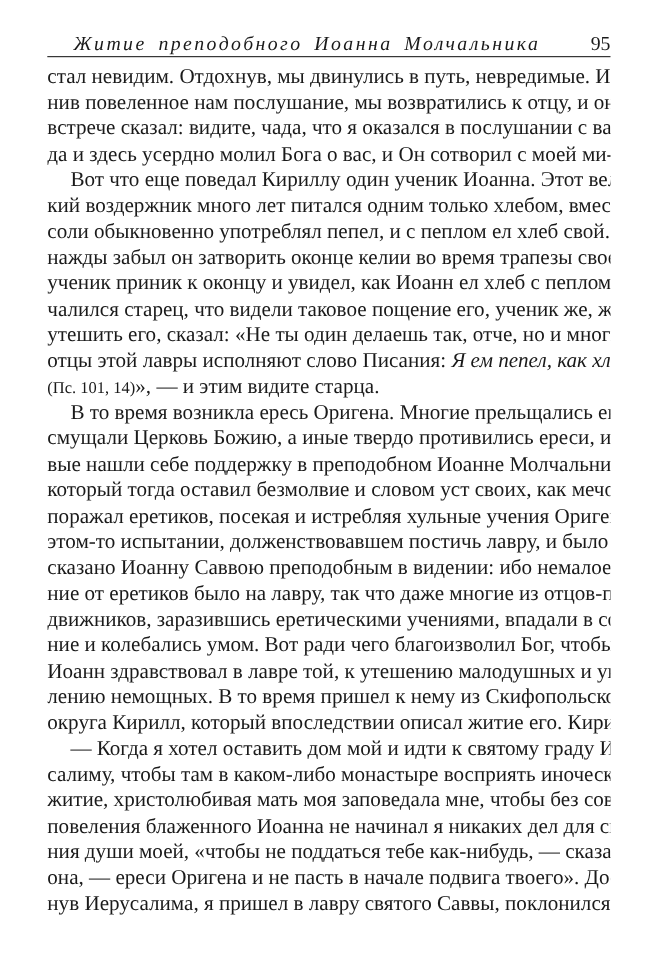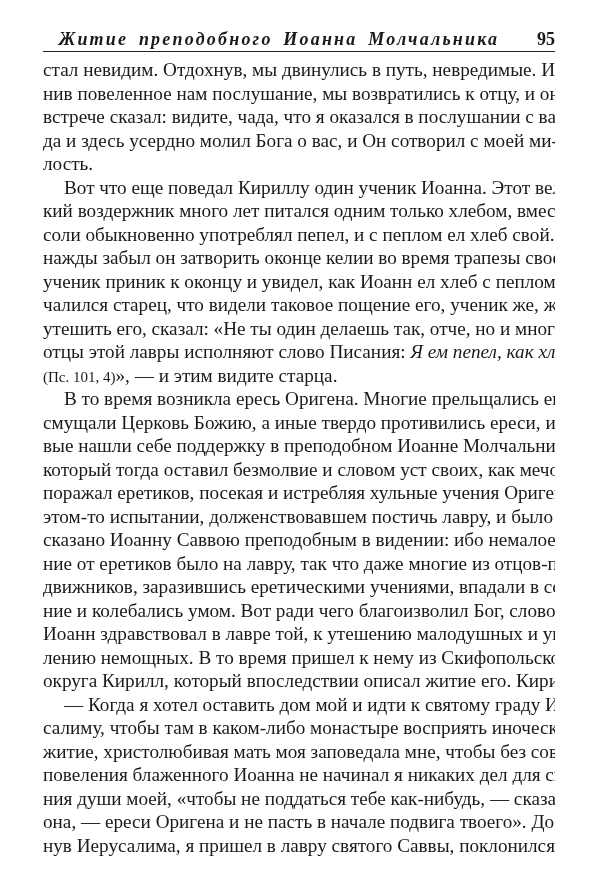--- a/index.html
+++ b/index.html
@@ -3,21 +3,20 @@
 <meta charset="utf-8">
 <style>
   html, body { margin: 0; padding: 0; background: #ffffff; }
   body {
     width: 600px; height: 875px; position: relative; overflow: hidden;
     font-family: "Liberation Serif", serif; color: #1a1a1a;
   }
   .running-head {
     position: absolute; left: 43px; top: 27px; width: 512px; height: 24px;
     border-bottom: 1.3px solid #222;
-    font-weight: bold;
   }
   .running-title {
     position: absolute; left: 0; right: 40px; top: 2px; text-align: center;
     font-style: italic; font-size: 18px; letter-spacing: 2.2px; word-spacing: 4px;
   }
   .page-number {
     position: absolute; right: 0; top: 2px; font-size: 18px;
   }
   .body-text {
     position: absolute; left: 43px; top: 58px; width: 512px;
@@ -40,46 +39,45 @@
   <span class="page-number">95</span>
 </div>
 
 <div class="body-text">
 
   <div>
     <span class="line">стал невидим. Отдохнув, мы двинулись в путь, невредимые. Испол-</span>
     <span class="line">нив повеленное нам послушание, мы возвратились к отцу, и он при</span>
     <span class="line">встрече сказал: видите, чада, что я оказался в послушании с вами,</span>
     <span class="line">да и здесь усердно молил Бога о вас, и Он сотворил с моей ми-</span>
-    <span class="line last">лость.</span>
   </div>
 
   <div>
     <span class="line indent">Вот что еще поведал Кириллу один ученик Иоанна. Этот вели-</span>
     <span class="line">кий воздержник много лет питался одним только хлебом, вместо же</span>
     <span class="line">соли обыкновенно употреблял пепел, и с пеплом ел хлеб свой. Од-</span>
     <span class="line">нажды забыл он затворить оконце келии во время трапезы своей;</span>
     <span class="line">ученик приник к оконцу и увидел, как Иоанн ел хлеб с пеплом. Опе-</span>
     <span class="line">чалился старец, что видели таковое пощение его, ученик же, желая</span>
     <span class="line">утешить его, сказал: «Не ты один делаешь так, отче, но и многие</span>
     <span class="line"><span>отцы этой лавры исполняют слово Писания: </span><span class="it">Я ем пепел, как хлеб</span></span>
-    <span class="line last"><span class="small">(Пс. 101, 4)</span><span>», — и этим видите старца.</span></span>
+    <span class="line last"><span class="small">(Пс. 101, 14)</span><span>», — и этим видите старца.</span></span>
   </div>
 
   <div>
     <span class="line indent">В то время возникла ересь Оригена. Многие прельщались ею и</span>
     <span class="line">смущали Церковь Божию, а иные твердо противились ереси, и тако-</span>
     <span class="line">вые нашли себе поддержку в преподобном Иоанне Молчальнике,</span>
     <span class="line">который тогда оставил безмолвие и словом уст своих, как мечом,</span>
     <span class="line">поражал еретиков, посекая и истребляя хульные учения Оригена. Об</span>
     <span class="line">этом-то испытании, долженствовавшем постичь лавру, и было пред-</span>
     <span class="line">сказано Иоанну Саввою преподобным в видении: ибо немалое гоне-</span>
     <span class="line">ние от еретиков было на лавру, так что даже многие из отцов-по-</span>
     <span class="line">движников, заразившись еретическими учениями, впадали в сомне-</span>
-    <span class="line">ние и колебались умом. Вот ради чего благоизволил Бог, слово</span>
+    <span class="line">ние и колебались умом. Вот ради чего благоизволил Бог, чтобы</span>
     <span class="line">Иоанн здравствовал в лавре той, к утешению малодушных и укреп-</span>
     <span class="line">лению немощных. В то время пришел к нему из Скифопольского</span>
     <span class="line">округа Кирилл, который впоследствии описал житие его. Кирилл</span>
   </div>
 
   <div>
     <span class="line indent">— Когда я хотел оставить дом мой и идти к святому граду Иеру-</span>
     <span class="line">салиму, чтобы там в каком-либо монастыре восприять иноческое</span>
     <span class="line">житие, христолюбивая мать моя заповедала мне, чтобы без совета и</span>
     <span class="line">повеления блаженного Иоанна не начинал я никаких дел для спасе-</span>

